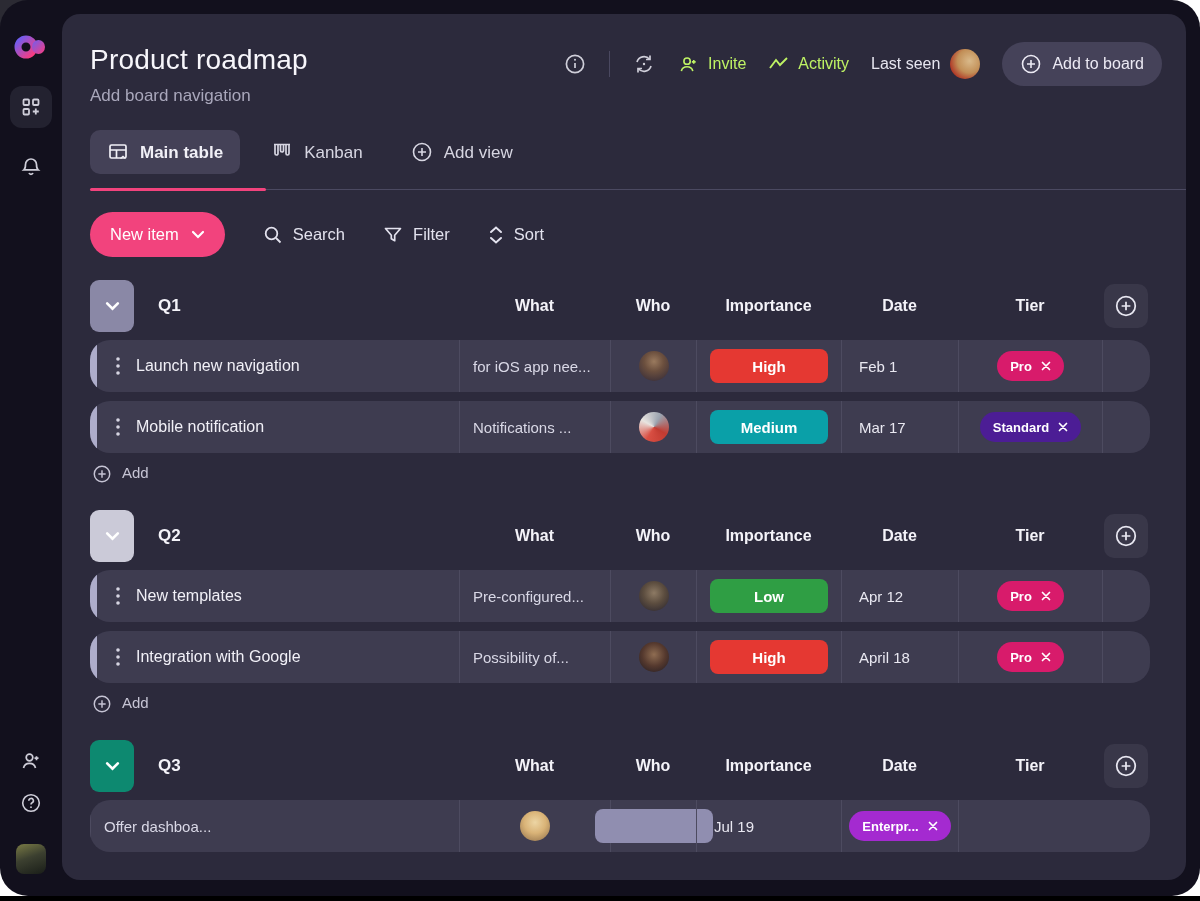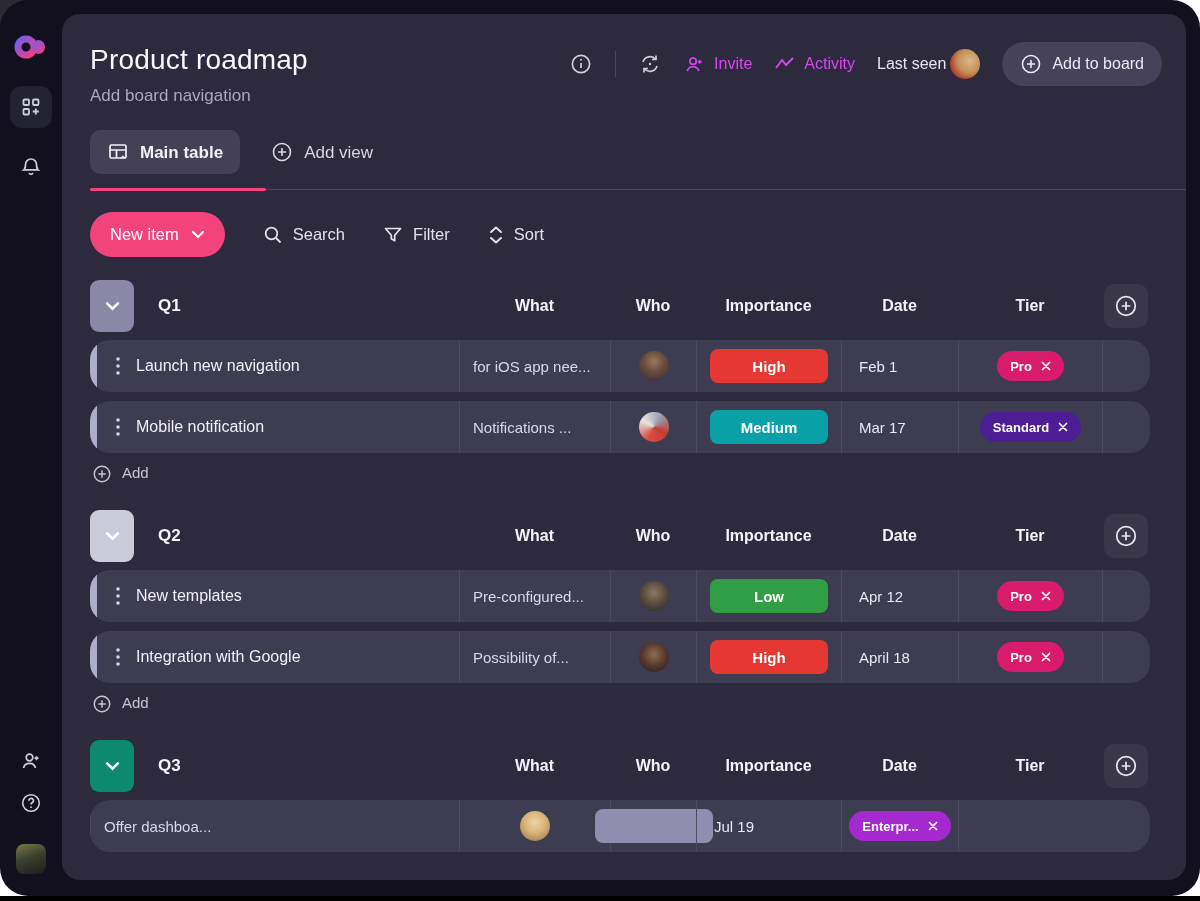--- a/index.html
+++ b/index.html
@@ -46,22 +46,22 @@
   }
   .board-title { font-size:28px; font-weight:500; letter-spacing:.2px; color:#f7f6fb; }
   .board-desc { font-size:17px; color:#a9a7bb; margin-top:10px; cursor:text; }
 
   .header-actions {
     position:absolute; top:28px; right:24px;
     display:flex; align-items:center; gap:22px; height:44px;
   }
   .h-icon { color:#cfced9; display:flex; align-items:center; cursor:pointer; }
   .h-divider { width:1px; height:26px; background:#4a4860; }
-  .h-item { display:flex; align-items:center; gap:9px; font-size:16px; color:#d946ef; cursor:pointer; }
-  .lastseen { display:flex; align-items:center; gap:4px; font-size:16px; color:#e6e5ef; }
+  .h-item { display:flex; align-items:center; gap:9px; font-size:16px; color:#bef264; cursor:pointer; }
+  .lastseen { display:flex; align-items:center; gap:10px; font-size:16px; color:#e6e5ef; }
   .avatar { width:30px; height:30px; border-radius:50%; flex:0 0 auto; }
   .add-board-btn {
     display:flex; align-items:center; gap:10px;
     background:#454259; border-radius:22px; height:44px; padding:0 18px;
     font-size:16px; color:#eceaf4; cursor:pointer;
   }
 
   
   .tabs { display:flex; align-items:center; gap:14px; margin-top:24px; }
   .tab {
@@ -249,20 +249,29 @@
     <div class="tabs">
       <div class="tab active">
         <svg width="22" height="22" viewBox="0 0 22 22" fill="none" stroke="currentColor" stroke-width="1.7">
           <rect x="3" y="4" width="16" height="13" rx="1.5"></rect>
           <path d="M3 9h16 M9.5 9v8"></path>
           <path d="M13.5 17.5l2.5-2 2.5 2" stroke-width="1.4"></path>
         </svg>
         <span>Main table</span>
       </div>
       <div class="tab">
+        <svg width="22" height="22" viewBox="0 0 22 22" fill="none" stroke="currentColor" stroke-width="1.7">
+          <path d="M4 3.5v9a1.5 1.5 0 0 0 3 0v-9"></path>
+          <path d="M9.5 3.5v6a1.5 1.5 0 0 0 3 0v-6"></path>
+          <path d="M15 3.5v9a1.5 1.5 0 0 0 3 0v-9"></path>
+          <path d="M3 3.5h16"></path>
+        </svg>
+        <span>Kanban</span>
+      </div>
+      <div class="tab">
         <svg width="22" height="22" viewBox="0 0 22 22" fill="none" stroke="currentColor" stroke-width="1.6">
           <circle cx="11" cy="11" r="8.5"></circle>
             <path d="M11 7v8 M7 11h8"></path>
         </svg>
         <span>Add view</span>
       </div>
     </div>
     <div class="tabs-rule">
       <div class="base"></div>
       <div class="active-bar" style="background: rgb(242, 67, 125);"></div>

